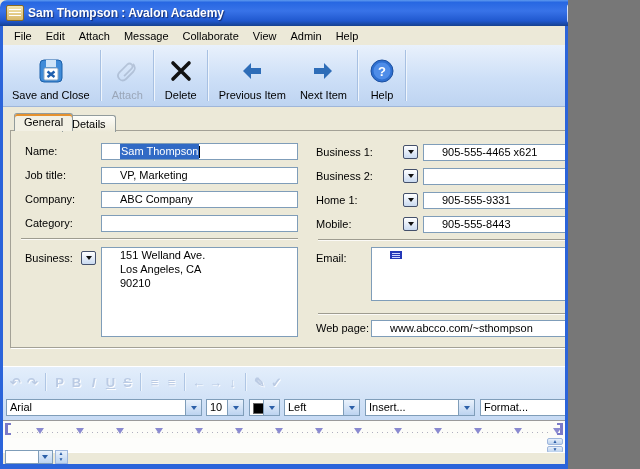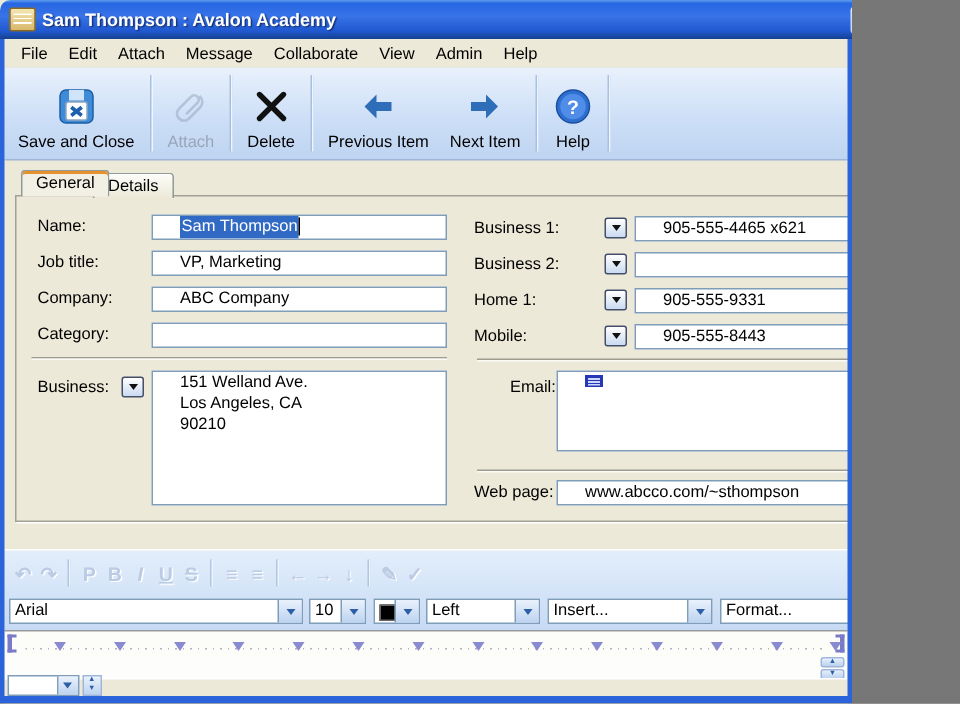--- a/index.html
+++ b/index.html
@@ -247,21 +247,21 @@
     <div class="inp" style="left:412px;top:61px;width:171px;">905-555-9331</div>
 
     <span class="flabel" style="left:305px;top:85px;">Mobile:</span>
     <div class="ddbtn" style="left:392px;top:86px;">
         <i></i>
       </div>
     <div class="inp" style="left:412px;top:85px;width:171px;">905-555-8443</div>
 
     <div class="grpsep" style="left:307px;top:108px;width:280px;"></div>
 
-    <span class="flabel" style="left:305px;top:119px;margin-left:24px;">Email:</span>
+    <span class="flabel" style="left:305px;top:119px;">Email:</span>
     <div class="inp" style="left:360px;top:116px;width:227px;height:54px;"><span class="mailicon"></span></div>
 
     <div class="grpsep" style="left:307px;top:182px;width:280px;"></div>
 
     <span class="flabel" style="left:305px;top:189px;">Web page:</span>
     <div class="inp" style="left:360px;top:189px;width:227px;">www.abcco.com/~sthompson</div>
   </div>
 
   <div class="fmtbar">
     <div class="ficons">

